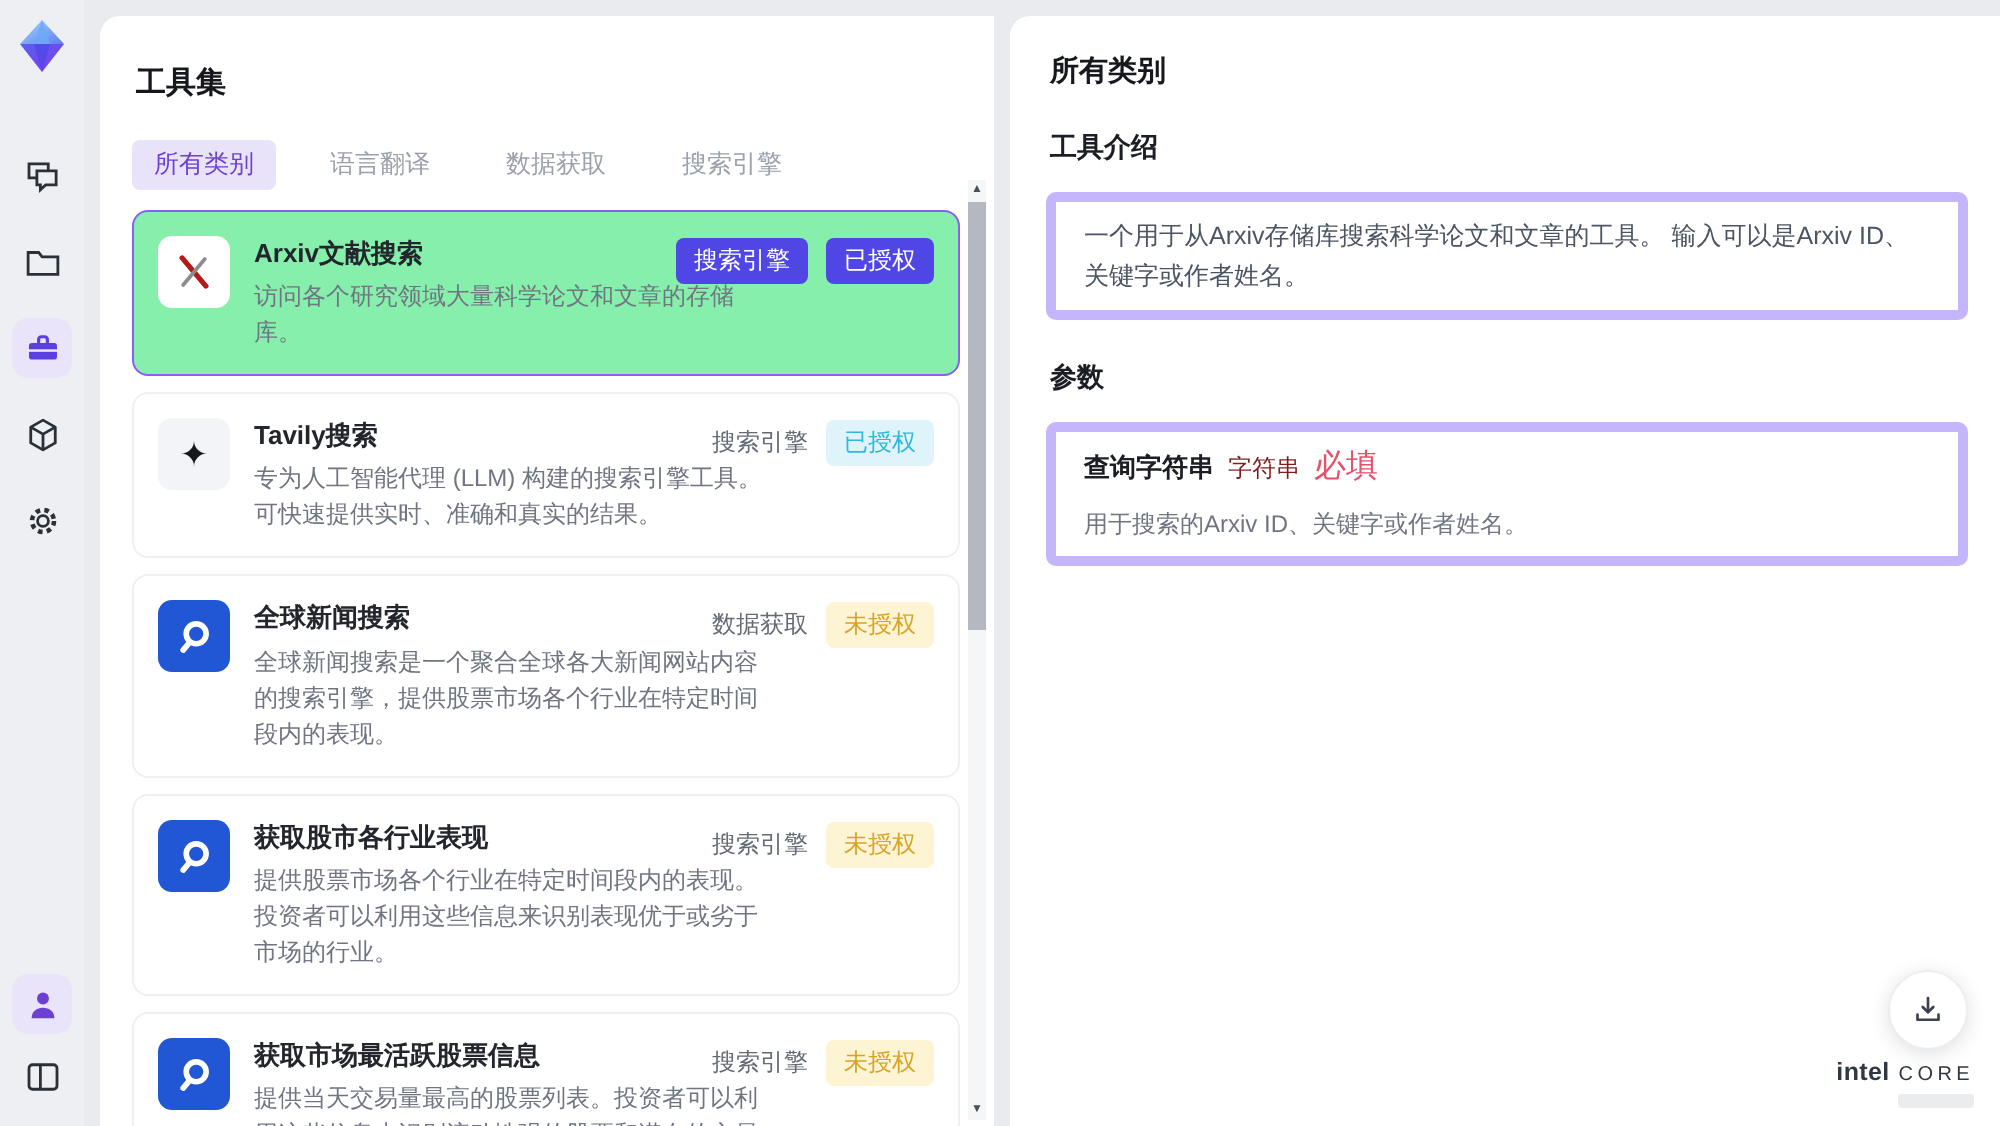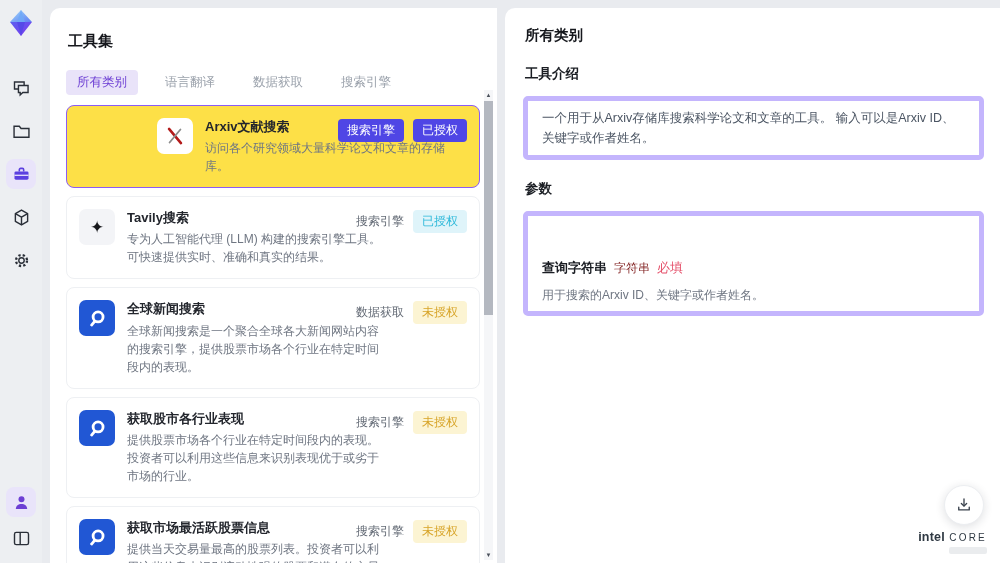--- a/index.html
+++ b/index.html
@@ -24,21 +24,21 @@
 
   .page-title { font-size:15px; font-weight:700; color:#16181d; margin:10px 0 0 2px; }
   .tabs { display:flex; gap:16px; margin-top:19px; align-items:center; }
   .tab { font-size:12.5px; color:#9aa1ab; padding:4px 11px; border-radius:4px; cursor:pointer; white-space:nowrap; }
   .tab.active { background:#e9e3f9; color:#6d3fd4; }
 
   .tool-list { position:relative; margin-top:10px; }
 
   .tool-card { position:relative; display:flex; gap:12px; padding:12px; border:1px solid #eef0f3;
                border-radius:8px; margin-bottom:8px; background:#fff; width:414px; cursor:pointer; }
-  .tool-card.selected { border:1.5px solid #8b5cf6; background:#fde047;justify-content:flex-end; }
+  .tool-card.selected { border:1.5px solid #8b5cf6; background:#86efac; }
   .tool-icon { width:36px; height:36px; border-radius:7px; flex:0 0 36px; display:flex; align-items:center; justify-content:center; overflow:hidden; }
   .tool-icon.white { background:#fff; }
   .tool-icon.light { background:#f3f4f7; }
   .tool-icon.blue  { background:#2157d4; }
   .tool-icon svg { width:26px; height:26px; }
   .star-glyph { font-size:17px; color:#17181c; line-height:1; }
   .tool-name { font-size:13px; font-weight:700; color:#23262d; line-height:1.4; }
   .tool-desc { font-size:12px; color:#6f7682; line-height:1.5; margin-top:3px; width:262px; }
   .tool-tags { position:absolute; top:13px; right:12px; display:flex; gap:9px; align-items:center; }
   .cat { font-size:12px; color:#646b76; }
@@ -55,21 +55,21 @@
   .scroll-arrow.down { bottom:0; }
 
   
   .detail-title { font-size:14.5px; font-weight:700; color:#16181d; margin:4px 0 0 2px; }
   .section-heading { font-size:13.5px; font-weight:700; color:#1b1e24; margin:20px 0 0 2px; }
   .box { border:5px solid #c4b5fd; border-radius:5px; margin-top:13px; padding:7px 14px; background:#fff; }
   .intro-text { font-size:12.5px; color:#4b5563; line-height:1.6; }
   .param-head { display:flex; align-items:baseline; gap:7px; }
   .param-name { font-size:13px; font-weight:700; color:#1b1e24; }
   .param-type { font-size:12px; color:#7f1d1d; }
-  .param-required { font-size:13px; color:#e5506a;margin-top:36px; }
+  .param-required { font-size:16px; color:#e5506a; }
   .param-desc { font-size:12px; color:#6f7682; margin-top:9px; line-height:1.5; }
 
   
   .fab { position:absolute; right:16px; top:485px; width:40px; height:40px; border-radius:50%;
          background:#fff; border:1px solid #eceef1; box-shadow:0 2px 10px rgba(30,35,50,.14);
          display:flex; align-items:center; justify-content:center; cursor:pointer; }
   .fab svg { width:18px; height:18px; }
   .brand { position:absolute; right:13px; top:527px; color:#2f3943; cursor:default; }
   .brand .b1 { font-weight:700; font-size:12.5px; letter-spacing:.2px; }
   .brand .b2 { font-size:10px; letter-spacing:2.2px; text-transform:uppercase; }

